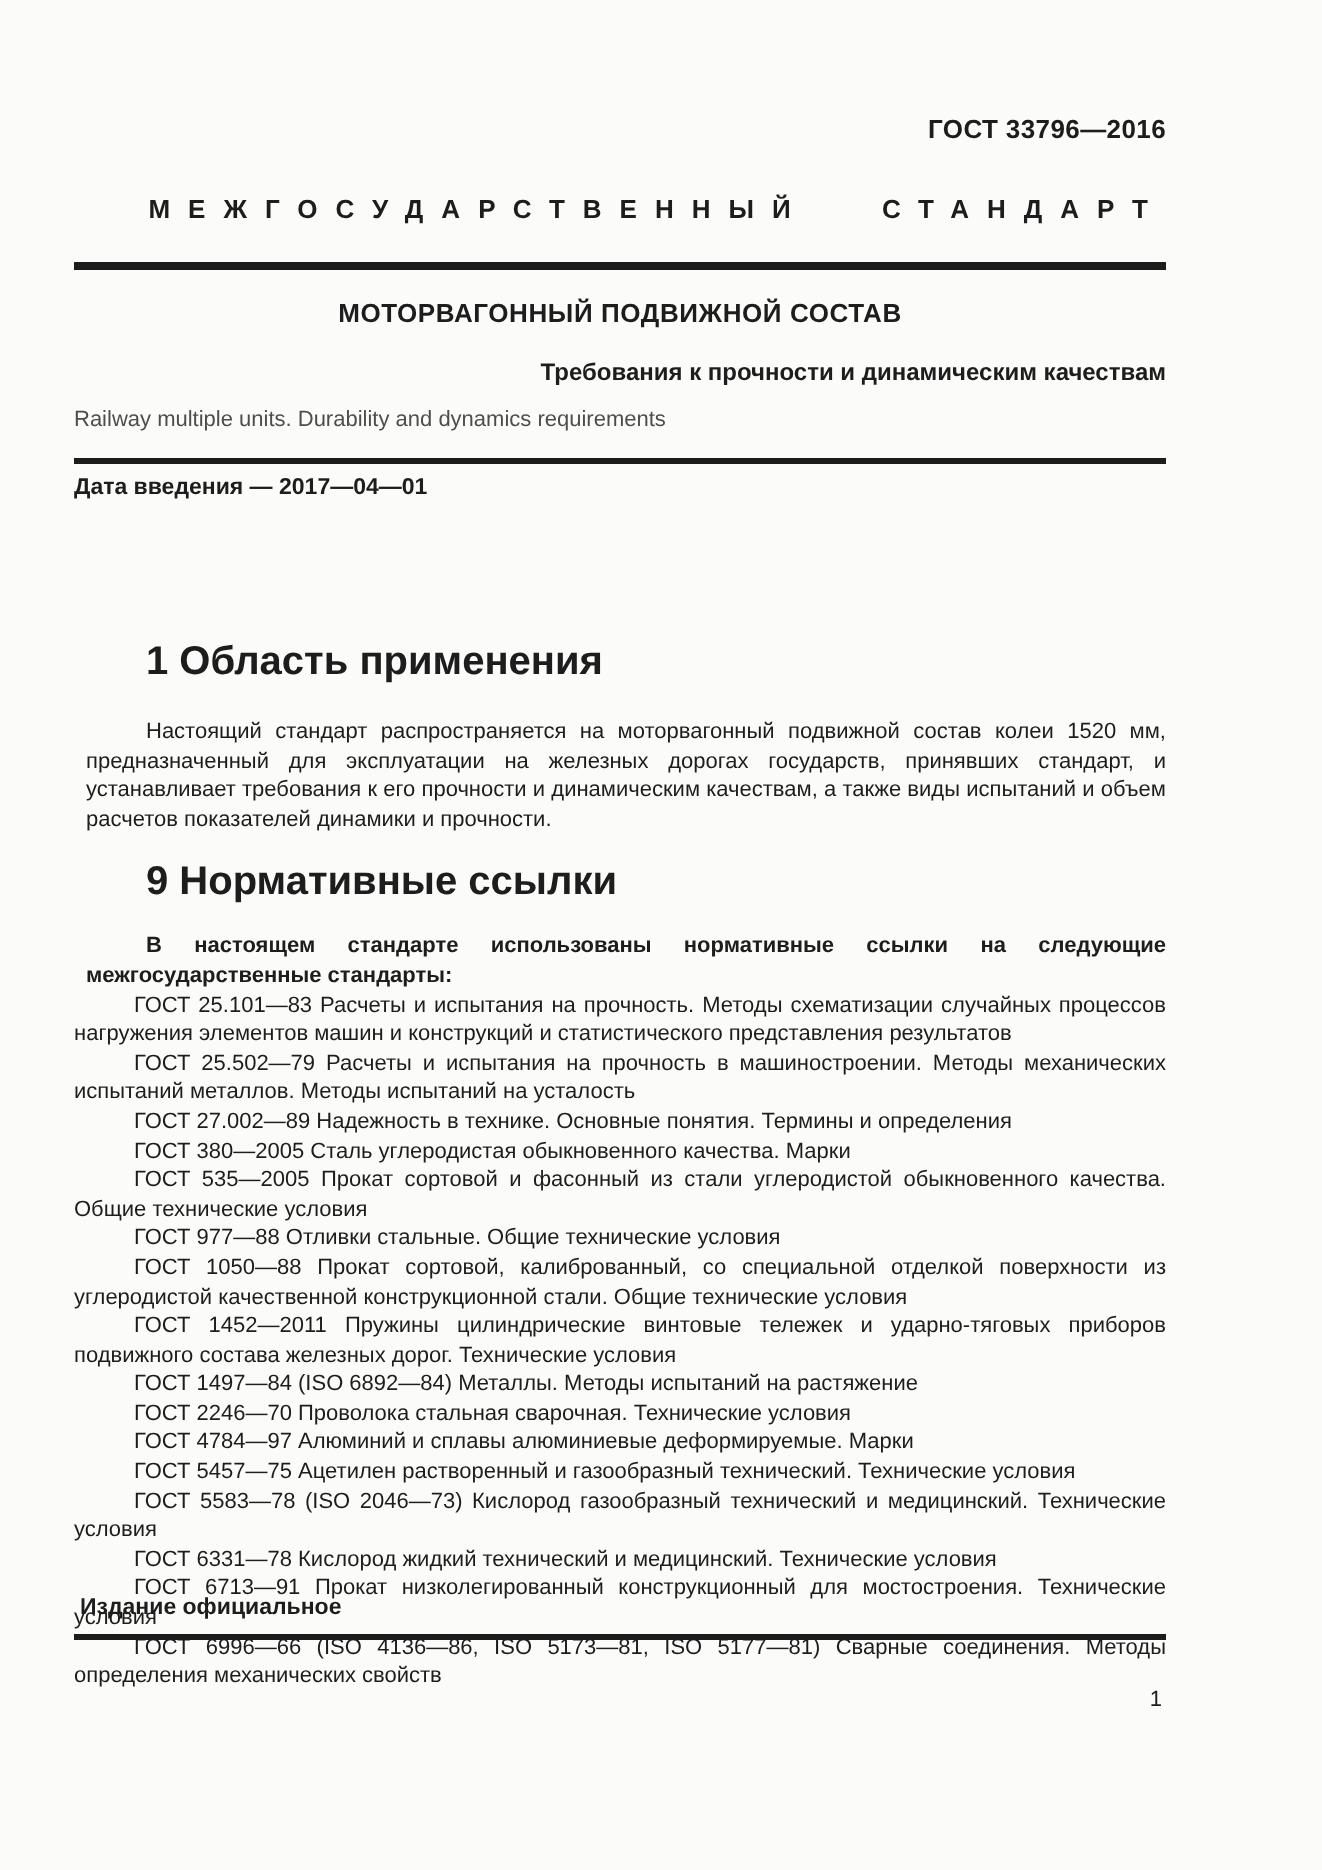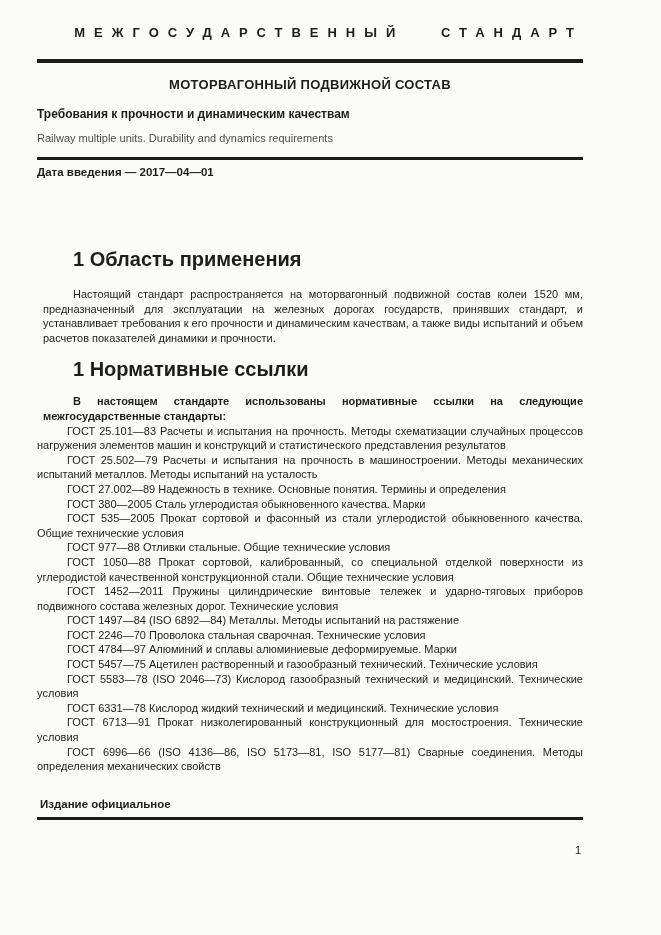--- a/index.html
+++ b/index.html
@@ -43,21 +43,21 @@
   .rule-mid   { margin-top: 13px; height: 3px; }
   .doc-title {
     margin-top: 14px;
     text-align: center;
     font-size: 13px;
     font-weight: bold;
     letter-spacing: 0.3px;
   }
   .doc-subtitle {
     margin-top: 15px;
-    text-align: left;
+    text-align: right;
     font-size: 12px;
     font-weight: bold;
   }
   .doc-title-en {
     margin-top: 11px;
     font-size: 11px;
     color: #4d4d4d;
   }
   .effective-date {
     margin-top: 6px;
@@ -102,40 +102,41 @@
     top: 844px;
     font-size: 11px;
   }
 </style>
 </head>
 <body>
 
 <div class="page">
   <div class="content">
 
+    <div class="doc-code">ГОСТ 33796—2016</div>
 
     <div class="banner">МЕЖГОСУДАРСТВЕННЫЙ СТАНДАРТ</div>
 
     <div class="rule rule-thick"></div>
 
     <div class="doc-title">МОТОРВАГОННЫЙ ПОДВИЖНОЙ СОСТАВ</div>
 
     <div class="doc-subtitle">Требования к прочности и динамическим качествам</div>
 
     <div class="doc-title-en">Railway multiple units. Durability and dynamics requirements</div>
 
     <div class="rule rule-mid"></div>
 
     <div class="effective-date">Дата введения — 2017—04—01</div>
 
     <div class="section-heading h-scope">1 Область применения</div>
 
     <p class="body-text para-scope">Настоящий стандарт распространяется на моторвагонный подвижной состав колеи 1520 мм, предназначенный для эксплуатации на железных дорогах государств, принявших стандарт, и устанавливает требования к его прочности и динамическим качествам, а также виды испытаний и объем расчетов показателей динамики и прочности.</p>
 
-    <div class="section-heading h-refs">1 Нормативные ссылки</div>
+    <div class="section-heading h-refs">9 Нормативные ссылки</div>
 
     <p class="body-text refs-intro">В настоящем стандарте использованы нормативные ссылки на следующие межгосударственные стандарты:</p>
 
     <p class="body-text ref-item">ГОСТ 25.101—83 Расчеты и испытания на прочность. Методы схематизации случайных процессов нагружения элементов машин и конструкций и статистического представления результатов</p>
     <p class="body-text ref-item">ГОСТ 25.502—79 Расчеты и испытания на прочность в машиностроении. Методы механических испытаний металлов. Методы испытаний на усталость</p>
     <p class="body-text ref-item">ГОСТ 27.002—89 Надежность в технике. Основные понятия. Термины и определения</p>
     <p class="body-text ref-item">ГОСТ 380—2005 Сталь углеродистая обыкновенного качества. Марки</p>
     <p class="body-text ref-item">ГОСТ 535—2005 Прокат сортовой и фасонный из стали углеродистой обыкновенного качества. Общие технические условия</p>
     <p class="body-text ref-item">ГОСТ 977—88 Отливки стальные. Общие технические условия</p>
     <p class="body-text ref-item">ГОСТ 1050—88 Прокат сортовой, калиброванный, со специальной отделкой поверхности из углеродистой качественной конструкционной стали. Общие технические условия</p>

